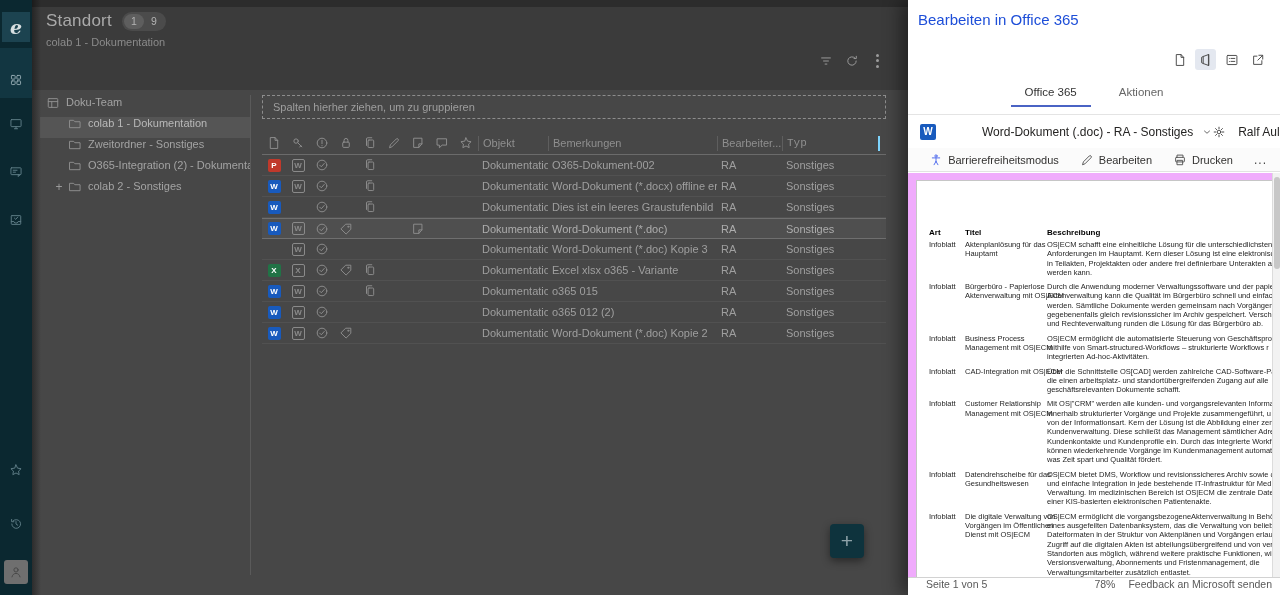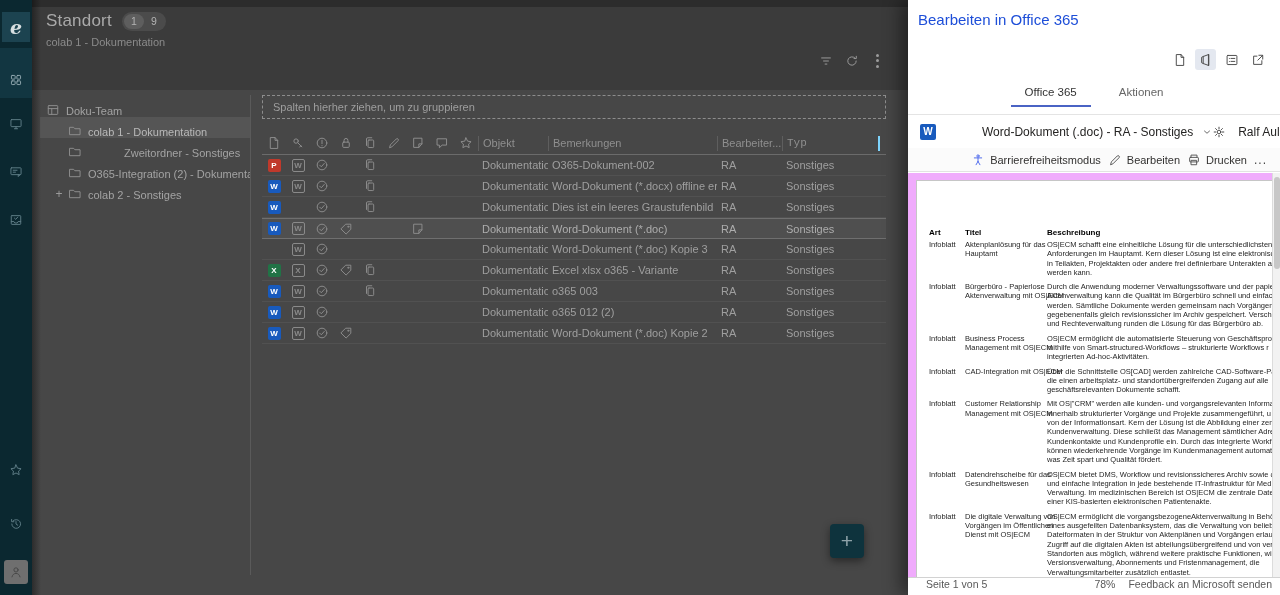--- a/index.html
+++ b/index.html
@@ -34,21 +34,21 @@
            font-size:10.5px; color:#b3b3b3; padding:0 5px; }
   .badge.b1 { background:#5e5e5e; }
   .page-subtitle { position:absolute; left:14px; top:36px; font-size:11px; color:#8b8b8b; }
   .main-tools { position:absolute; right:22px; top:52px; display:flex; gap:9px; align-items:center; }
   .tool-btn { width:17px; height:17px; color:#9c9c9c; display:flex; align-items:center; justify-content:center; }
   .kebab { display:flex; flex-direction:column; gap:2.5px; align-items:center; justify-content:center; width:17px; height:17px; }
   .kebab i { width:3px; height:3px; border-radius:50%; background:#9c9c9c; }
 
   
   .tree { position:absolute; left:8px; top:96px; width:210px; }
-  .tree-row { height:21px; display:flex; align-items:flex-end; font-size:11px; color:#a3a3a3; white-space:nowrap; overflow:hidden; }
+  .tree-row { height:21px; display:flex; align-items:flex-start; font-size:11px; color:#a3a3a3; white-space:nowrap; overflow:hidden; }
   .tree-row.sel { background:#555555; color:#b9b9b9; }
   .tree-ico { color:#8f8f8f; margin-right:6px; flex:none; }
   .tree-exp { width:12px; flex:none; color:#9a9a9a; font-size:12px; text-align:center; margin-right:3px; }
   .vdivider { position:absolute; left:218px; top:95px; width:1px; height:480px; background:#5a5a5a; }
 
   
   .grid { position:absolute; left:230px; top:95px; width:624px; }
   .groupbar { height:24px; border:1px dashed #8d8d8d; color:#9e9e9e; font-size:11px;
               display:flex; align-items:center; padding-left:10px; }
   .thead { margin-top:13px; height:23px; display:flex; align-items:center; border-bottom:1px solid #6b6b6b;
@@ -85,21 +85,21 @@
 
   .office-header { position:absolute; left:0; top:115px; width:100%; height:33px; display:flex; align-items:center; padding:0 12px; }
   .word-tile { width:16px; height:16px; border-radius:2px; background:#185abd; color:#fff; font-size:10px; font-weight:bold;
                display:flex; align-items:center; justify-content:center; flex:none; }
   .doc-title { margin-left:46px; font-size:12px; color:#252423; white-space:nowrap; }
   .doc-chevron { margin-left:9px; color:#555; }
   .oh-right { margin-left:auto; display:flex; align-items:center; gap:12px; }
   .user-name { font-size:12px; color:#252423; white-space:nowrap; }
   .office-actions { position:absolute; left:0; top:148px; width:100%; height:24px; background:#fbfbfb;
                     border-bottom:1px solid #e2e2e2; display:flex; align-items:center; justify-content:flex-end;
-                    gap:7px; padding-right:13px; }
+                    gap:21px; padding-right:13px; }
   .oa-item { display:flex; align-items:center; gap:5px; font-size:11px; color:#323130; white-space:nowrap; }
   .oa-item .ic { color:#4f6bed; }
   .oa-item.plain .ic { color:#555; }
   .oa-more { font-size:12px; color:#444; letter-spacing:1px; }
 
   .viewer { position:absolute; left:0; top:173px; width:100%; height:404px; background:#f0abfc; overflow:hidden; }
   .docpage { position:absolute; left:8px; top:7px; right:8px; height:520px; background:#fff;
              border:1px solid #c6c6c6; border-right:none; overflow:hidden; padding:47px 0 0 12px; }
   .dt-head { display:flex; font-size:8px; font-weight:bold; color:#000; margin-bottom:3px; }
   .dt-row { display:flex; font-size:7.5px; color:#1f1f1f; margin-bottom:5px; }
@@ -231,21 +231,21 @@
           <span>Doku-Team</span>
         </div>
         <div class="tree-row sel" style="padding-left: 28px;">
           <span class="tree-ico ic">
             <svg width="14" height="14" viewBox="0 0 16 16" fill="none" stroke="currentColor" stroke-width="1.1" stroke-linecap="round" stroke-linejoin="round">
               <path d="M2.2 3.8h4.2l1.4 1.6h6v6.8H2.2z"></path>
             </svg>
           </span>
           <span>colab 1 - Dokumentation</span>
         </div>
-        <div class="tree-row" style="padding-left: 28px; gap: 36px;">
+        <div class="tree-row" style="padding-left: 28px;">
           <span class="tree-ico ic">
             <svg width="14" height="14" viewBox="0 0 16 16" fill="none" stroke="currentColor" stroke-width="1.1" stroke-linecap="round" stroke-linejoin="round">
               <path d="M2.2 3.8h4.2l1.4 1.6h6v6.8H2.2z"></path>
             </svg>
           </span>
           <span>Zweitordner - Sonstiges</span>
         </div>
         <div class="tree-row" style="padding-left: 28px;">
           <span class="tree-ico ic">
             <svg width="14" height="14" viewBox="0 0 16 16" fill="none" stroke="currentColor" stroke-width="1.1" stroke-linecap="round" stroke-linejoin="round">
@@ -520,21 +520,21 @@
               <svg width="14" height="14" viewBox="0 0 16 16" fill="none" stroke="currentColor" stroke-width="1.1" stroke-linecap="round" stroke-linejoin="round">
                 <rect x="5.8" y="4.6" width="6.4" height="8.6" rx="1"></rect>
                 <path d="M4 10.8V3.4A1.4 1.4 0 0 1 5.4 2H10"></path>
               </svg>
             </span>
             <span class="icoslot"></span>
             <span class="icoslot"></span>
             <span class="icoslot"></span>
             <span class="icoslot"></span>
             <div class="col c-objekt">Dokumentation</div>
-            <div class="col c-bem">o365 003</div>
+            <div class="col c-bem">o365 015</div>
             <div class="col c-bearb">RA</div>
             <div class="col c-typ">Sonstiges</div>
           </div>
           <div class="trow">
             <span class="icoslot">
               <span class="tile" style="background: rgb(24, 90, 189); color: rgb(255, 255, 255);">W</span>
             </span>
             <span class="icoslot">
               <span class="tile outline">W</span>
             </span>

